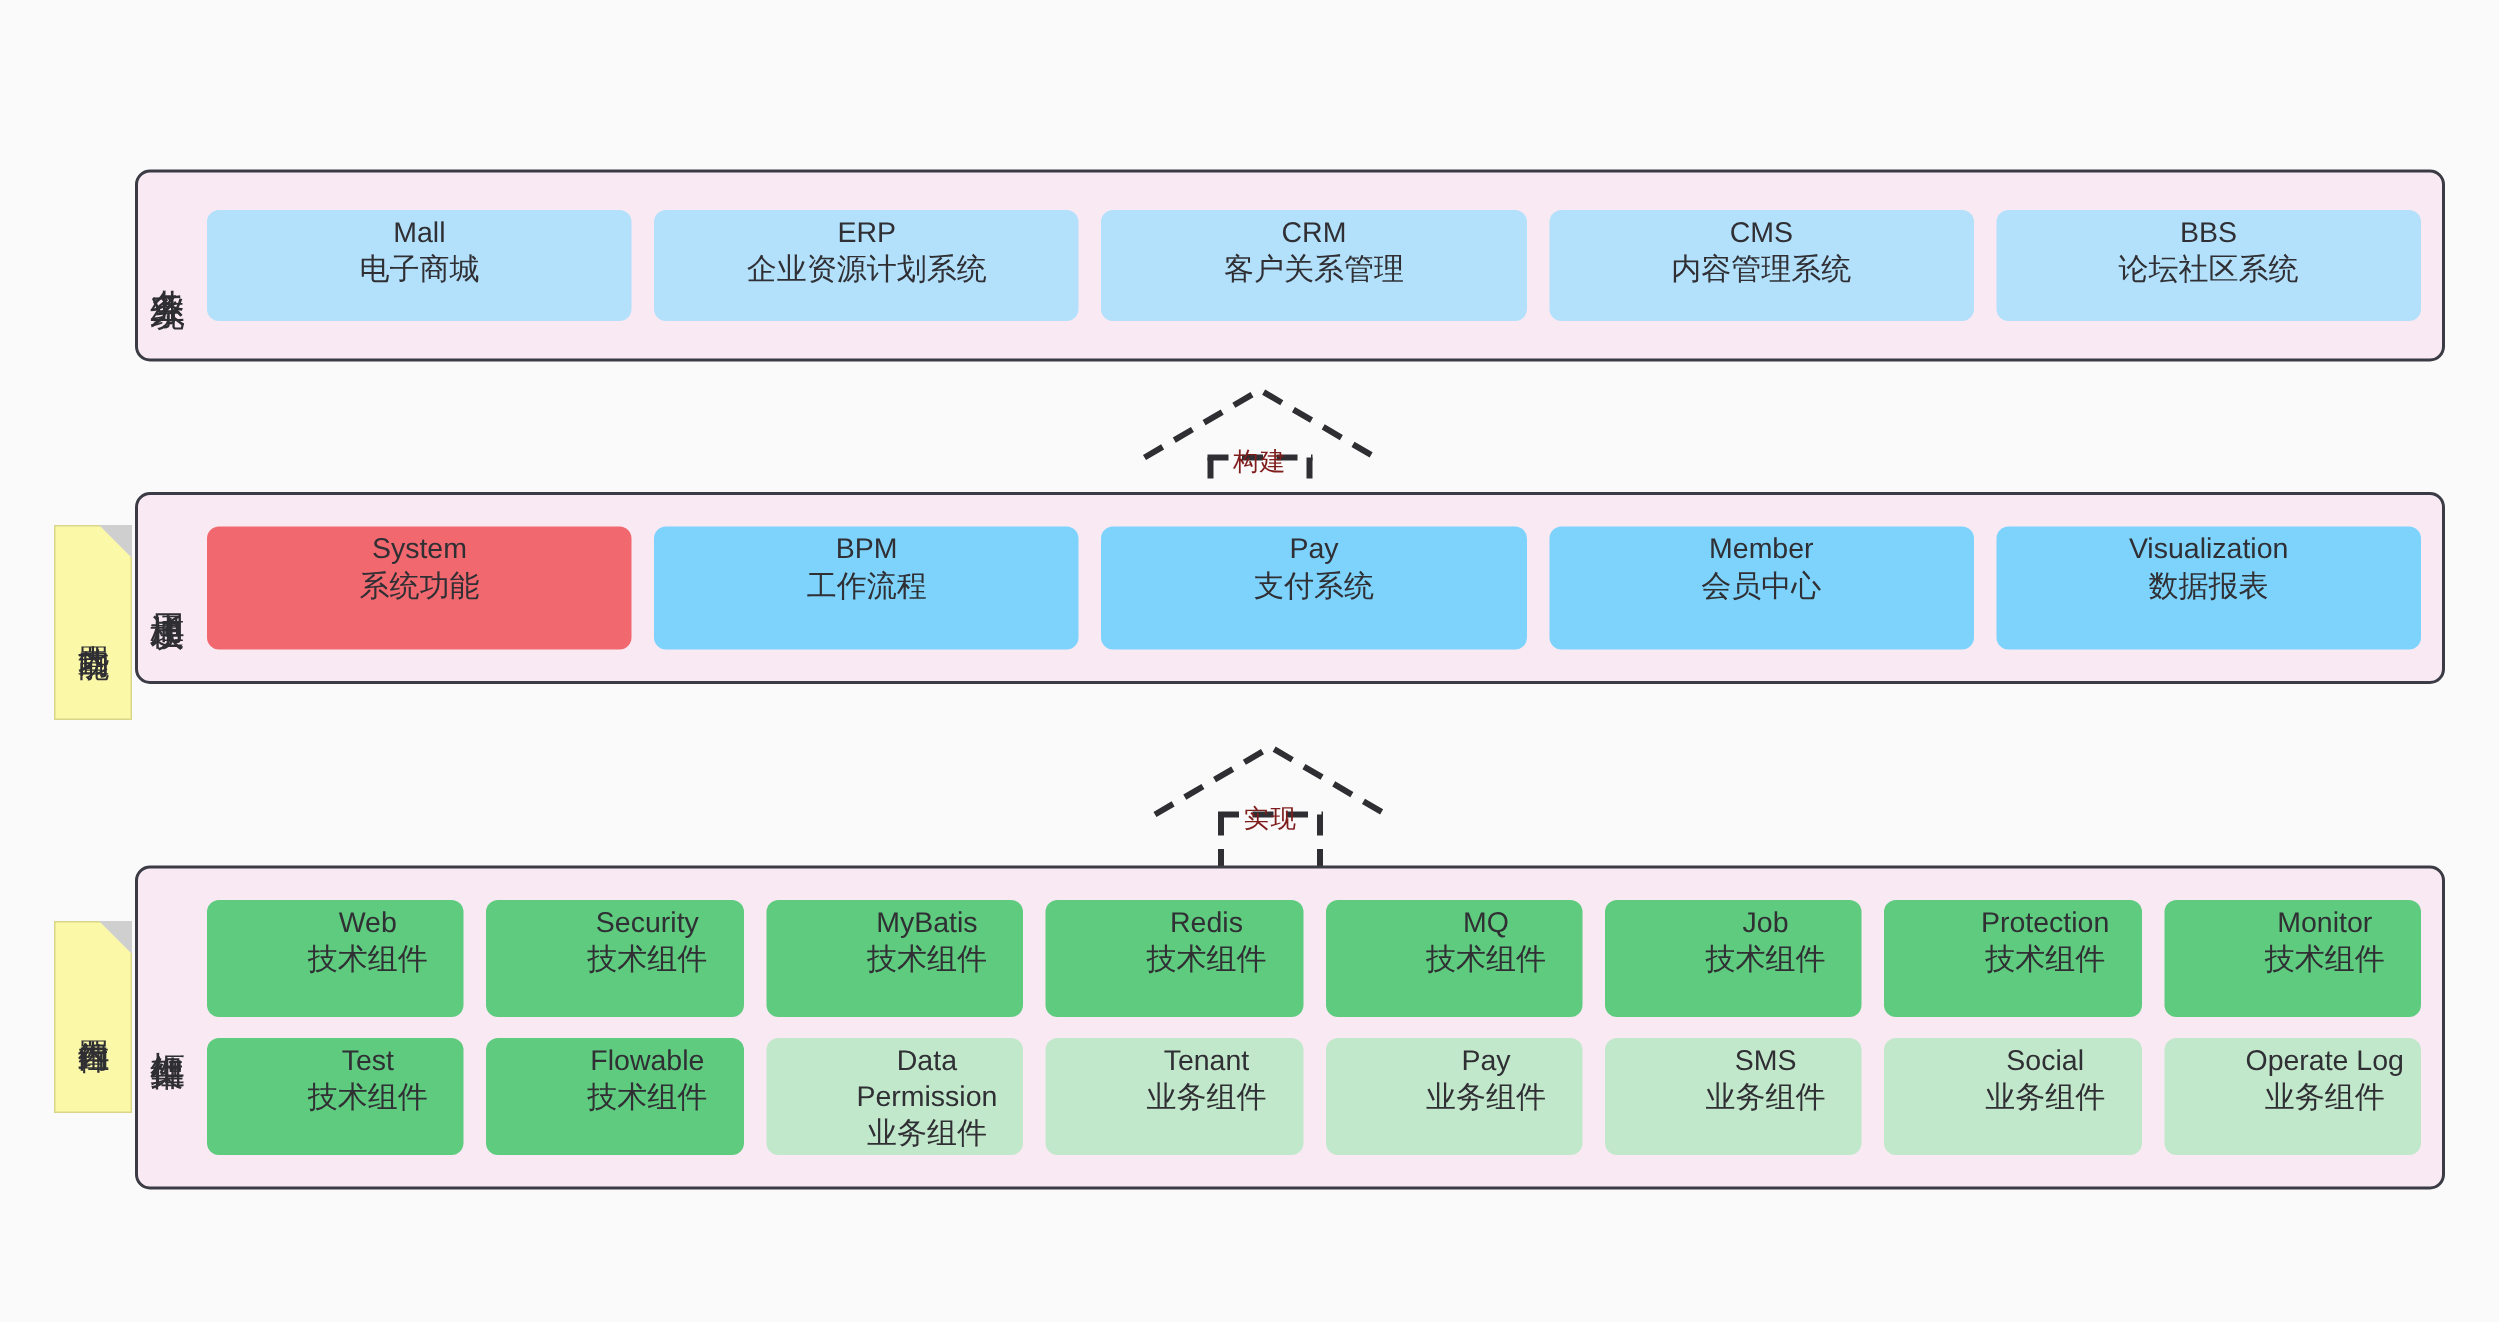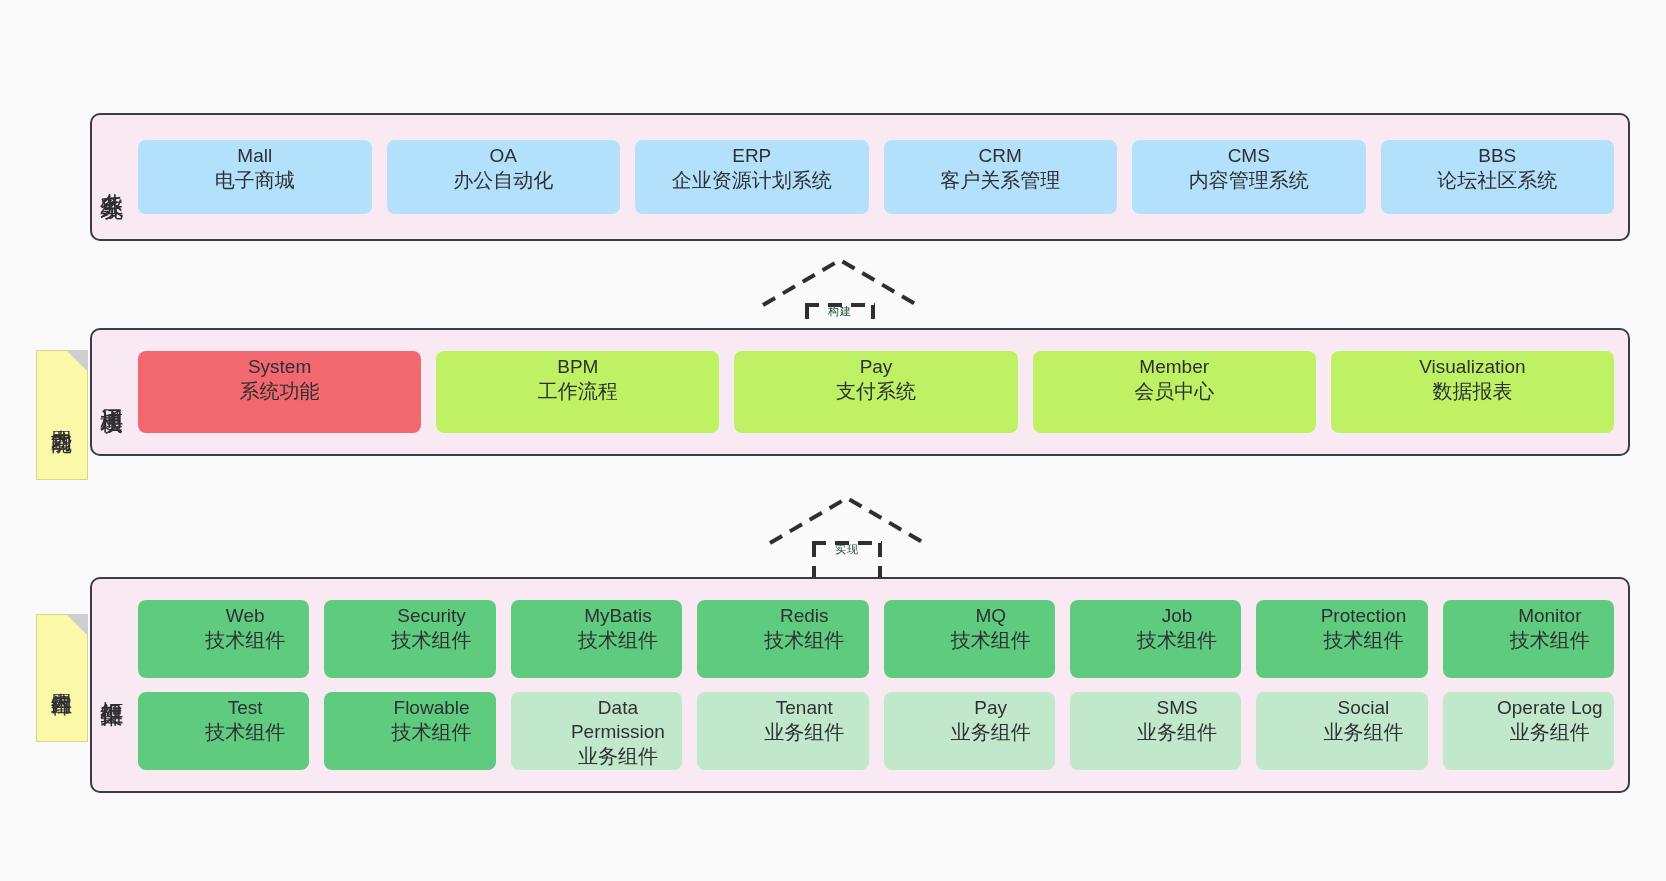--- a/index.html
+++ b/index.html
@@ -79,21 +79,21 @@
     text-align: center;
     line-height: 1.25;
     color: #2f2f34;
     padding: 4px 3px;
   }
   .node .t-en { font-size: 19px; }
   .node .t-cn { font-size: 20px; }
 
   .node.blue   { background: #b3e0fb; }
   .node.red    { background: #f2686f; }
-  .node.pink   { background: #bef264; }
+  .node.pink   { background: #7dd3fc; }
   .node.green  { background: #5ecb7e; }
   .node.lgreen { background: #c2e8cb; }
 
   
   #layer-business { left: 90px;  top: 113px; width: 1540px; height: 128px; }
   #layer-modules  { left: 90px;  top: 328px; width: 1540px; height: 128px; }
   #layer-frame    { left: 90px;  top: 577px; width: 1540px; height: 216px; }
 
   #layer-business .node { height: 74px; }
   #layer-modules  .node { height: 82px; }
@@ -135,43 +135,39 @@
     width: 170px;
     height: 95px;
   }
   .uml-arrow svg { display: block; width: 170px; height: 95px; }
   .uml-arrow .arrow-label {
     position: absolute;
     left: 0;
     right: 0;
     bottom: 16px;
     text-align: center;
-    font-size: 11px;
-    color: #14532d;
+    font-size: 17px;
+    color: #7f1d1d;
     letter-spacing: 1px;
   }
   #arrow-build     { left: 755px; top: 252px; }
   #arrow-implement { left: 762px; top: 490px; }
 </style>
 </head>
 <body>
 
 <div id="canvas">
 
   <div class="layer-panel" id="layer-business">
     <div class="layer-title">业务系统</div>
     <div class="layer-body">
       <div class="row">
         <div class="node blue">
           <span class="t-en">Mall</span>
           <span class="t-cn">电子商城</span>
-        </div>
-        <div class="node blue">
-          <span class="t-en">OA</span>
-          <span class="t-cn">办公自动化</span>
         </div>
         <div class="node blue">
           <span class="t-en">ERP</span>
           <span class="t-cn">企业资源计划系统</span>
         </div>
         <div class="node blue">
           <span class="t-en">CRM</span>
           <span class="t-cn">客户关系管理</span>
         </div>
         <div class="node blue">

